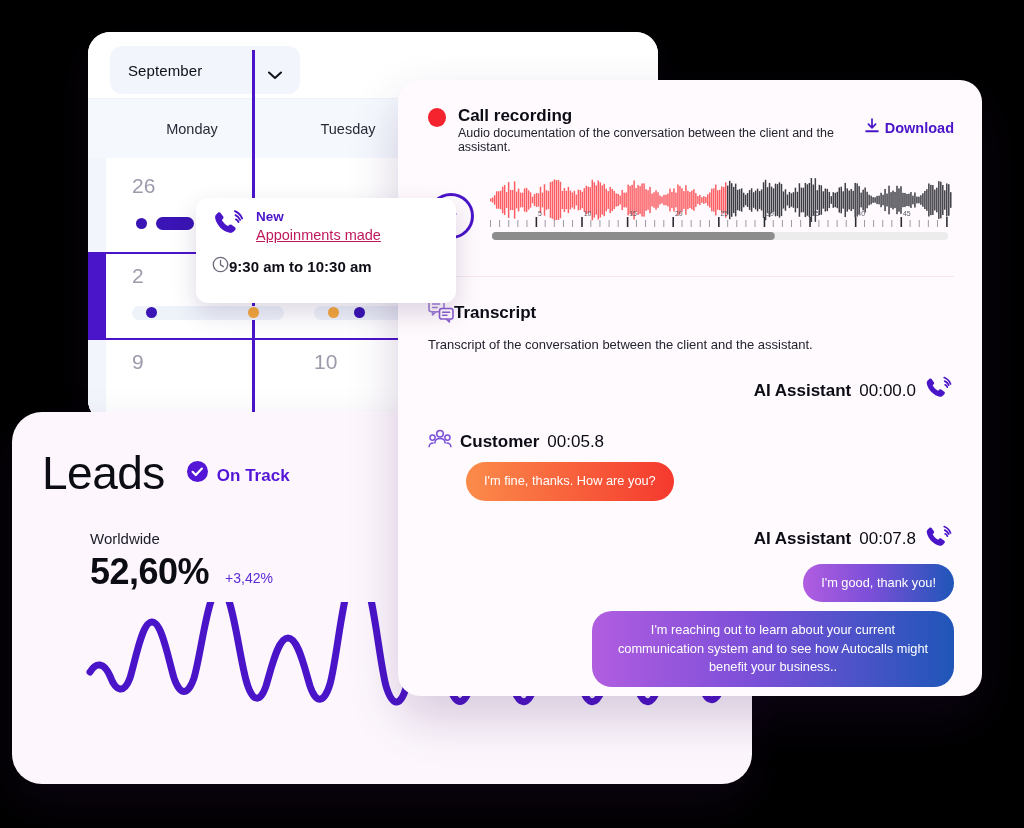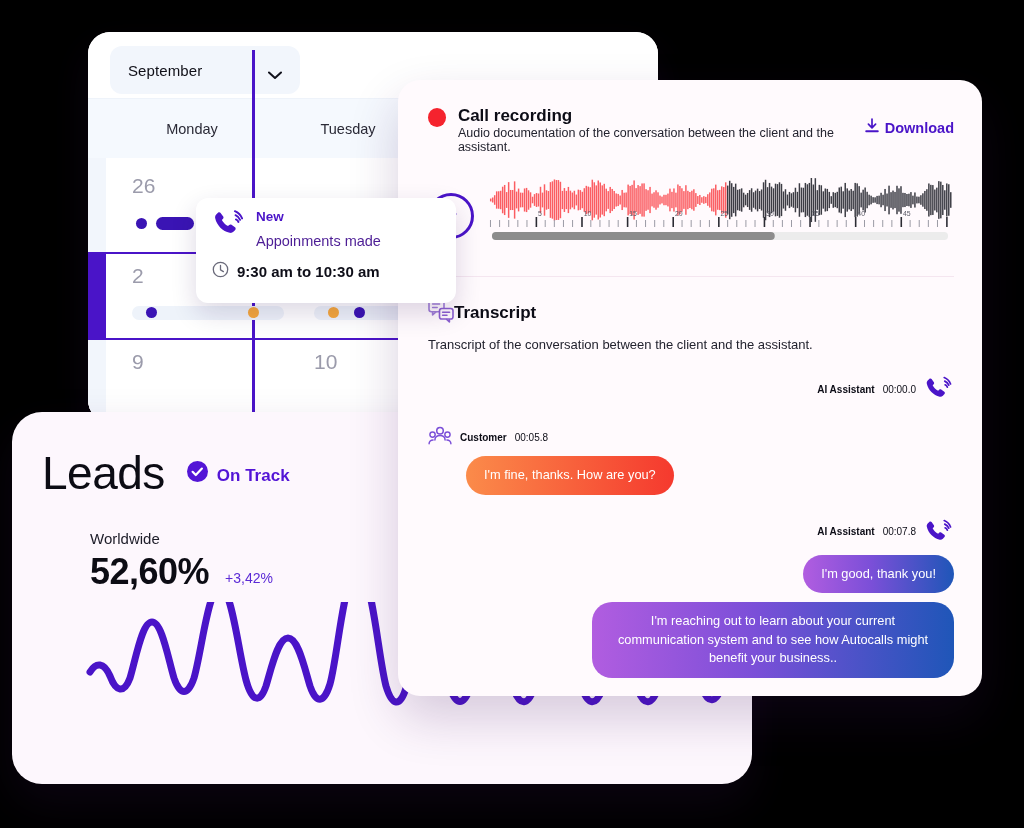--- a/index.html
+++ b/index.html
@@ -60,22 +60,22 @@
     position:absolute; left:196px; top:198px;
     width: 260px; height: 105px;
     background:#ffffff; border-radius: 12px;
     box-shadow: 0 10px 26px rgba(40,10,80,0.16);
     padding: 12px 14px 0 16px;
     overflow:hidden;
     z-index: 6;
   }
   .appt-top { display:flex; align-items:flex-start; gap: 10px; }
   .appt-text .new { color:#4a14c8; font-size:13.5px; font-weight:700; line-height:1.1; }
-  .appt-text .made { color:#4c1d95; font-size:14.5px; margin-top:8px; white-space:nowrap; }
-  .appt-time { display:flex; align-items:center; gap:8px; margin-top: 12px; }
+  .appt-text .made { color:#be185d; font-size:14.5px; margin-top:2px; white-space:nowrap;text-decoration:underline; }
+  .appt-time { display:flex; align-items:center; margin-top: 12px; }
   .appt-time .txt { font-size: 15px; font-weight: 700; color:#0e0e18; white-space:nowrap; }
 
   
   #leads-card {
     position:absolute; left:12px; top:412px;
     width: 740px; height: 372px;
     background:#fdf7fd; border-radius: 30px;
     box-shadow: 0 20px 45px rgba(60,20,90,0.18);
     overflow:hidden;
   }
@@ -111,21 +111,21 @@
   .play-btn { width: 46px; height:46px; border-radius:50%; border:3px solid #4a14c8; display:flex; align-items:center; justify-content:center; cursor:pointer; flex:0 0 auto; }
   .wave-wrap { flex:1; }
   .divider { height: 1px; background:#f5e6f0; margin: 22px 0 0 0; }
 
   .tr-section { padding: 22px 28px 0 30px; }
   .tr-head { display:flex; align-items:center; }
   .tr-title { font-size: 17px; font-weight:700; color:#0c0c16; }
   .tr-sub { font-size: 13px; color:#23232f; margin-top: 10px; }
 
   .msg-group { margin-top: 22px; }
-  .meta { display:flex; align-items:center; gap: 8px; font-size: 10px; color:#0c0c16; }
+  .meta { display:flex; align-items:center; gap: 8px; font-size: 17px; color:#0c0c16; }
   .meta .who { font-weight:700; }
   .meta .time { font-weight:400; }
   .group-right .meta { justify-content:flex-end; }
   .group-left .meta { justify-content:flex-start; }
   .bubbles { display:flex; flex-direction:column; gap: 9px; margin-top: 8px; }
   .group-right .bubbles { align-items:flex-end; }
   .group-left .bubbles { align-items:flex-start; }
   .bubble { border-radius: 20px; padding: 10px 18px; color:#ffffff; font-size: 12.8px; line-height:1.45; max-width: 360px; }
   .bubble.ai { background: linear-gradient(90deg,#b15de0 0%, #7b4fd8 45%, #1f56b8 100%); text-align:center; }
   .bubble.cust { background: linear-gradient(90deg,#fb8b4a 0%, #f5392e 100%); }

